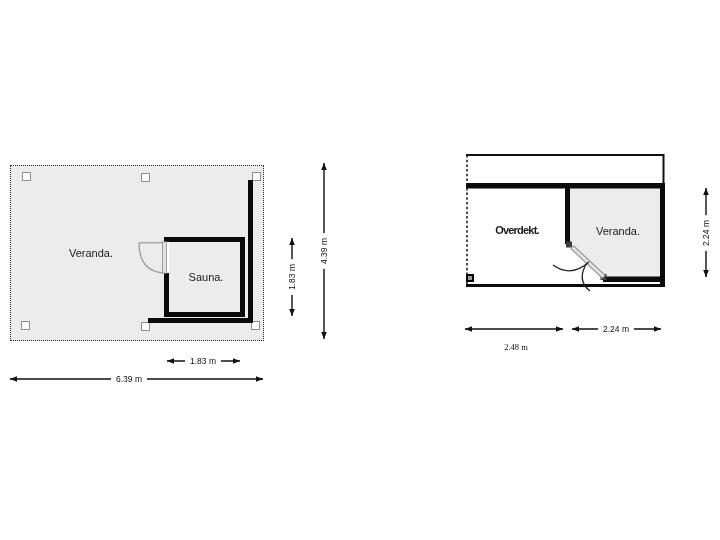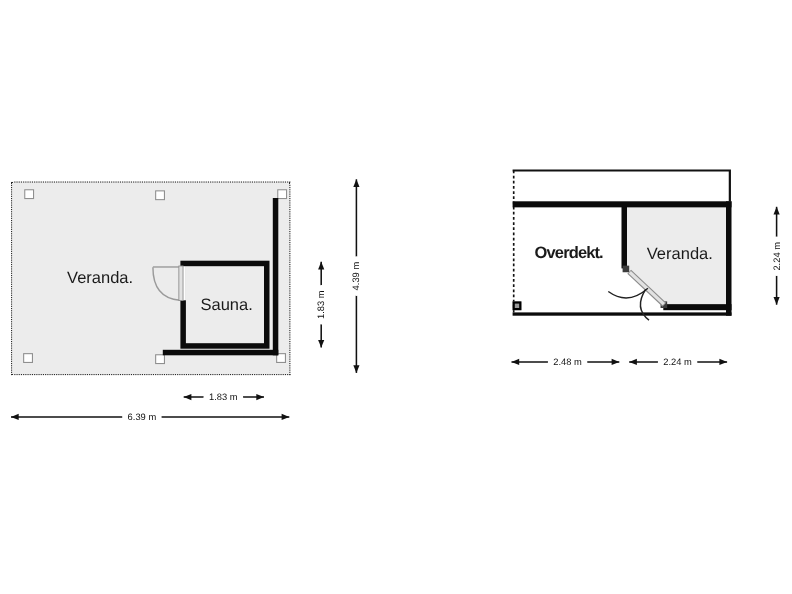--- a/index.html
+++ b/index.html
@@ -40,21 +40,21 @@
     z-index: 4;
   }
   svg.linework {
     position: absolute;
     left: 0; top: 0;
     z-index: 3;
   }
   .room-label {
     position: absolute;
     transform: translate(-50%, -50%);
-    font-size: 15px;
+    font-size: 11px;
     color: #1a1a1a;
     white-space: nowrap;
     z-index: 5;
   }
   .room-label.bold {
     font-weight: bold;
     letter-spacing: -0.8px;
   }
   .dim-label {
     position: absolute;
@@ -155,17 +155,17 @@
 
   <div class="room-label" style="left:91px;  top:253px;text-align:right;">Veranda.</div>
   <div class="room-label" style="left:206px; top:277px;">Sauna.</div>
   <div class="room-label bold" style="left:517px; top:230px;">Overdekt.</div>
   <div class="room-label" style="left:618px; top:231px;">Veranda.</div>
 
   <div class="dim-label" style="left:203px; top:361px;">1.83 m</div>
   <div class="dim-label" style="left:129px; top:379px;">6.39 m</div>
   <div class="dim-label vertical" style="left:292px; top:277px;">1.83 m</div>
   <div class="dim-label vertical" style="left:324px; top:251px;">4.39 m</div>
-  <div class="dim-label" style="left:516px; top:329px;">2.48 m</div>
+  <div class="dim-label" style="left:516px; top:347px;font-family:Liberation Serif, serif;">2.48 m</div>
   <div class="dim-label" style="left:616px; top:329px;">2.24 m</div>
   <div class="dim-label vertical" style="left:706px; top:233px;">2.24 m</div>
 
 </div>
 
 </body></html>

